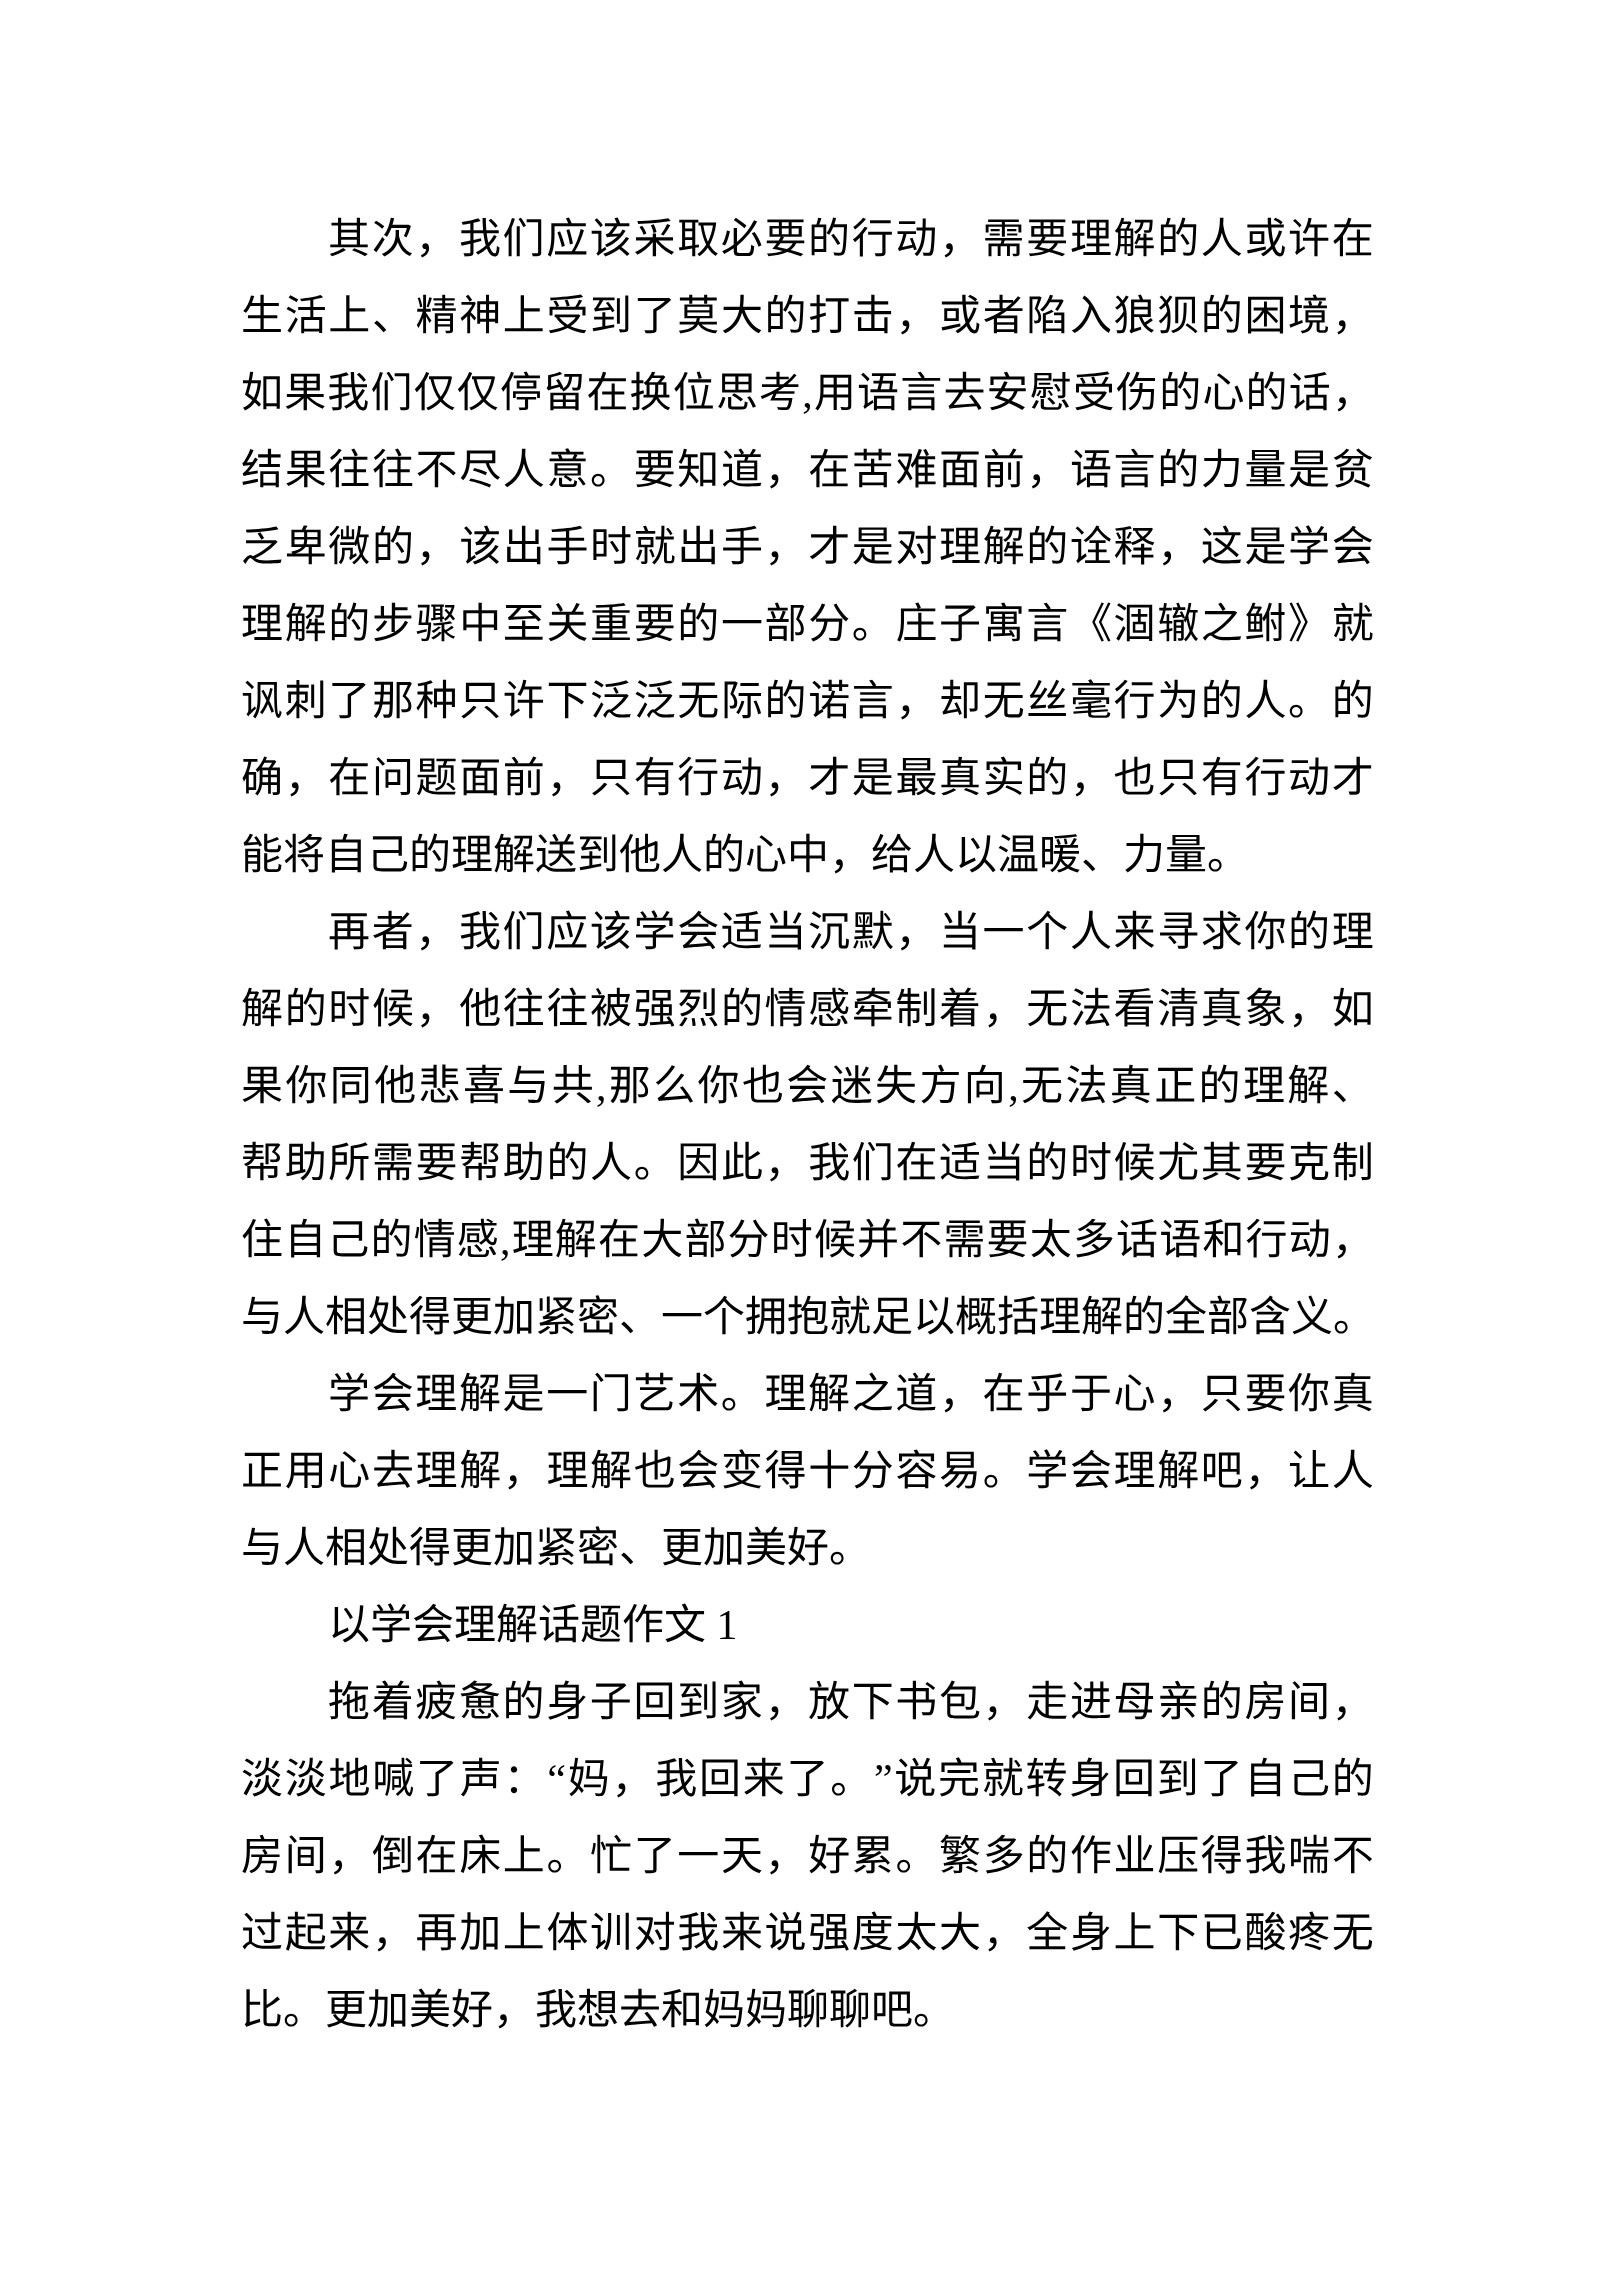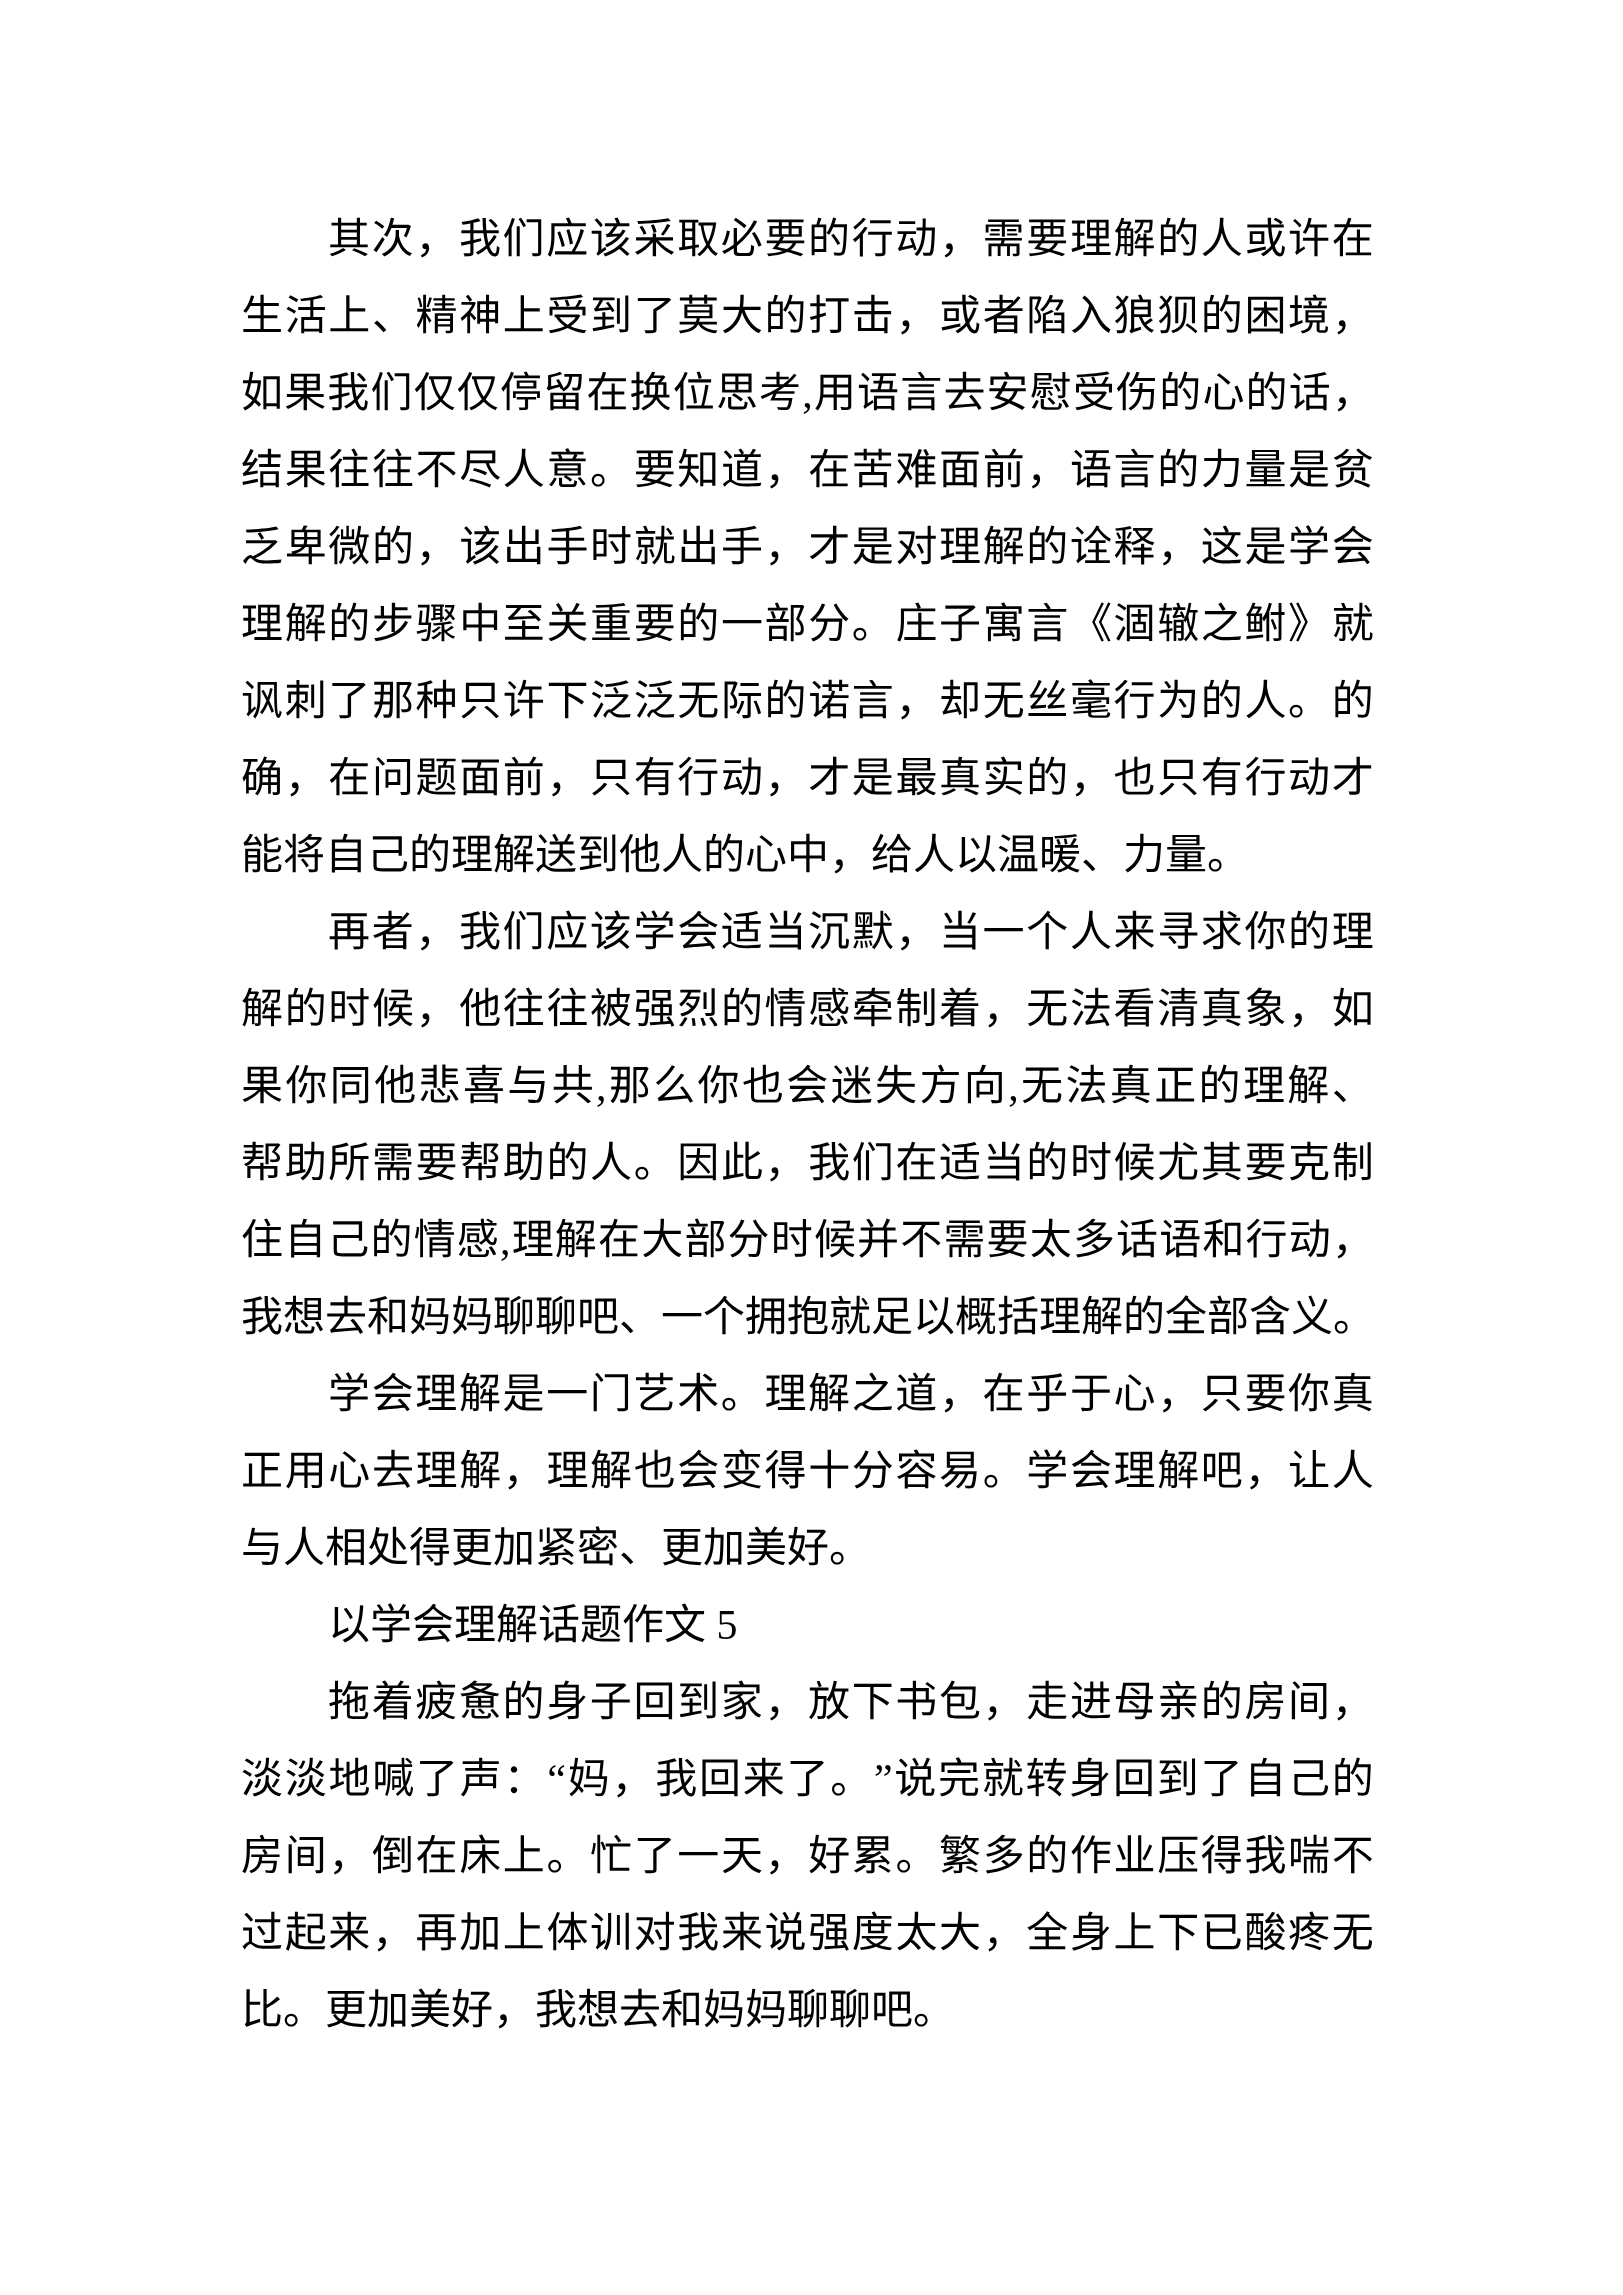--- a/index.html
+++ b/index.html
@@ -56,29 +56,29 @@
       <div class="line fill"><span class="ch">讽</span><span class="ch">刺</span><span class="ch">了</span><span class="ch">那</span><span class="ch">种</span><span class="ch">只</span><span class="ch">许</span><span class="ch">下</span><span class="ch">泛</span><span class="ch">泛</span><span class="ch">无</span><span class="ch">际</span><span class="ch">的</span><span class="ch">诺</span><span class="ch">言</span><span class="ch">，</span><span class="ch">却</span><span class="ch">无</span><span class="ch">丝</span><span class="ch">毫</span><span class="ch">行</span><span class="ch">为</span><span class="ch">的</span><span class="ch">人</span><span class="ch">。</span><span class="ch">的</span></div>
       <div class="line fill"><span class="ch">确</span><span class="ch">，</span><span class="ch">在</span><span class="ch">问</span><span class="ch">题</span><span class="ch">面</span><span class="ch">前</span><span class="ch">，</span><span class="ch">只</span><span class="ch">有</span><span class="ch">行</span><span class="ch">动</span><span class="ch">，</span><span class="ch">才</span><span class="ch">是</span><span class="ch">最</span><span class="ch">真</span><span class="ch">实</span><span class="ch">的</span><span class="ch">，</span><span class="ch">也</span><span class="ch">只</span><span class="ch">有</span><span class="ch">行</span><span class="ch">动</span><span class="ch">才</span></div>
       <div class="line">能将自己的理解送到他人的心中，给人以温暖、力量。</div>
     </div>
     <div class="paragraph">
       <div class="line fill indent"><span class="ch">再</span><span class="ch">者</span><span class="ch">，</span><span class="ch">我</span><span class="ch">们</span><span class="ch">应</span><span class="ch">该</span><span class="ch">学</span><span class="ch">会</span><span class="ch">适</span><span class="ch">当</span><span class="ch">沉</span><span class="ch">默</span><span class="ch">，</span><span class="ch">当</span><span class="ch">一</span><span class="ch">个</span><span class="ch">人</span><span class="ch">来</span><span class="ch">寻</span><span class="ch">求</span><span class="ch">你</span><span class="ch">的</span><span class="ch">理</span></div>
       <div class="line fill"><span class="ch">解</span><span class="ch">的</span><span class="ch">时</span><span class="ch">候</span><span class="ch">，</span><span class="ch">他</span><span class="ch">往</span><span class="ch">往</span><span class="ch">被</span><span class="ch">强</span><span class="ch">烈</span><span class="ch">的</span><span class="ch">情</span><span class="ch">感</span><span class="ch">牵</span><span class="ch">制</span><span class="ch">着</span><span class="ch">，</span><span class="ch">无</span><span class="ch">法</span><span class="ch">看</span><span class="ch">清</span><span class="ch">真</span><span class="ch">象</span><span class="ch">，</span><span class="ch">如</span></div>
       <div class="line fill"><span class="ch">果</span><span class="ch">你</span><span class="ch">同</span><span class="ch">他</span><span class="ch">悲</span><span class="ch">喜</span><span class="ch">与</span><span class="ch">共</span><span class="ch">,</span><span class="ch">那</span><span class="ch">么</span><span class="ch">你</span><span class="ch">也</span><span class="ch">会</span><span class="ch">迷</span><span class="ch">失</span><span class="ch">方</span><span class="ch">向</span><span class="ch">,</span><span class="ch">无</span><span class="ch">法</span><span class="ch">真</span><span class="ch">正</span><span class="ch">的</span><span class="ch">理</span><span class="ch">解</span><span class="ch">、</span></div>
       <div class="line fill"><span class="ch">帮</span><span class="ch">助</span><span class="ch">所</span><span class="ch">需</span><span class="ch">要</span><span class="ch">帮</span><span class="ch">助</span><span class="ch">的</span><span class="ch">人</span><span class="ch">。</span><span class="ch">因</span><span class="ch">此</span><span class="ch">，</span><span class="ch">我</span><span class="ch">们</span><span class="ch">在</span><span class="ch">适</span><span class="ch">当</span><span class="ch">的</span><span class="ch">时</span><span class="ch">候</span><span class="ch">尤</span><span class="ch">其</span><span class="ch">要</span><span class="ch">克</span><span class="ch">制</span></div>
       <div class="line fill"><span class="ch">住</span><span class="ch">自</span><span class="ch">己</span><span class="ch">的</span><span class="ch">情</span><span class="ch">感</span><span class="ch">,</span><span class="ch">理</span><span class="ch">解</span><span class="ch">在</span><span class="ch">大</span><span class="ch">部</span><span class="ch">分</span><span class="ch">时</span><span class="ch">候</span><span class="ch">并</span><span class="ch">不</span><span class="ch">需</span><span class="ch">要</span><span class="ch">太</span><span class="ch">多</span><span class="ch">话</span><span class="ch">语</span><span class="ch">和</span><span class="ch">行</span><span class="ch">动</span><span class="ch">，</span></div>
-      <div class="line">我想去和妈妈聊聊吧、一个拥抱就足以概括理解的全部含义。</div>
+      <div class="line">与人相处得更加紧密、一个拥抱就足以概括理解的全部含义。</div>
     </div>
     <div class="paragraph">
       <div class="line fill indent"><span class="ch">学</span><span class="ch">会</span><span class="ch">理</span><span class="ch">解</span><span class="ch">是</span><span class="ch">一</span><span class="ch">门</span><span class="ch">艺</span><span class="ch">术</span><span class="ch">。</span><span class="ch">理</span><span class="ch">解</span><span class="ch">之</span><span class="ch">道</span><span class="ch">，</span><span class="ch">在</span><span class="ch">乎</span><span class="ch">于</span><span class="ch">心</span><span class="ch">，</span><span class="ch">只</span><span class="ch">要</span><span class="ch">你</span><span class="ch">真</span></div>
       <div class="line fill"><span class="ch">正</span><span class="ch">用</span><span class="ch">心</span><span class="ch">去</span><span class="ch">理</span><span class="ch">解</span><span class="ch">，</span><span class="ch">理</span><span class="ch">解</span><span class="ch">也</span><span class="ch">会</span><span class="ch">变</span><span class="ch">得</span><span class="ch">十</span><span class="ch">分</span><span class="ch">容</span><span class="ch">易</span><span class="ch">。</span><span class="ch">学</span><span class="ch">会</span><span class="ch">理</span><span class="ch">解</span><span class="ch">吧</span><span class="ch">，</span><span class="ch">让</span><span class="ch">人</span></div>
       <div class="line">与人相处得更加紧密、更加美好。</div>
     </div>
     <div class="paragraph">
-      <div class="line indent">以学会理解话题作文 5</div>
+      <div class="line indent">以学会理解话题作文 1</div>
     </div>
     <div class="paragraph">
       <div class="line fill indent"><span class="ch">拖</span><span class="ch">着</span><span class="ch">疲</span><span class="ch">惫</span><span class="ch">的</span><span class="ch">身</span><span class="ch">子</span><span class="ch">回</span><span class="ch">到</span><span class="ch">家</span><span class="ch">，</span><span class="ch">放</span><span class="ch">下</span><span class="ch">书</span><span class="ch">包</span><span class="ch">，</span><span class="ch">走</span><span class="ch">进</span><span class="ch">母</span><span class="ch">亲</span><span class="ch">的</span><span class="ch">房</span><span class="ch">间</span><span class="ch">，</span></div>
       <div class="line fill"><span class="ch">淡</span><span class="ch">淡</span><span class="ch">地</span><span class="ch">喊</span><span class="ch">了</span><span class="ch">声</span><span class="ch">：</span><span class="ch">“</span><span class="ch">妈</span><span class="ch">，</span><span class="ch">我</span><span class="ch">回</span><span class="ch">来</span><span class="ch">了</span><span class="ch">。</span><span class="ch">”</span><span class="ch">说</span><span class="ch">完</span><span class="ch">就</span><span class="ch">转</span><span class="ch">身</span><span class="ch">回</span><span class="ch">到</span><span class="ch">了</span><span class="ch">自</span><span class="ch">己</span><span class="ch">的</span></div>
       <div class="line fill"><span class="ch">房</span><span class="ch">间</span><span class="ch">，</span><span class="ch">倒</span><span class="ch">在</span><span class="ch">床</span><span class="ch">上</span><span class="ch">。</span><span class="ch">忙</span><span class="ch">了</span><span class="ch">一</span><span class="ch">天</span><span class="ch">，</span><span class="ch">好</span><span class="ch">累</span><span class="ch">。</span><span class="ch">繁</span><span class="ch">多</span><span class="ch">的</span><span class="ch">作</span><span class="ch">业</span><span class="ch">压</span><span class="ch">得</span><span class="ch">我</span><span class="ch">喘</span><span class="ch">不</span></div>
       <div class="line fill"><span class="ch">过</span><span class="ch">起</span><span class="ch">来</span><span class="ch">，</span><span class="ch">再</span><span class="ch">加</span><span class="ch">上</span><span class="ch">体</span><span class="ch">训</span><span class="ch">对</span><span class="ch">我</span><span class="ch">来</span><span class="ch">说</span><span class="ch">强</span><span class="ch">度</span><span class="ch">太</span><span class="ch">大</span><span class="ch">，</span><span class="ch">全</span><span class="ch">身</span><span class="ch">上</span><span class="ch">下</span><span class="ch">已</span><span class="ch">酸</span><span class="ch">疼</span><span class="ch">无</span></div>
       <div class="line">比。更加美好，我想去和妈妈聊聊吧。</div>
     </div>
   </div>
 

